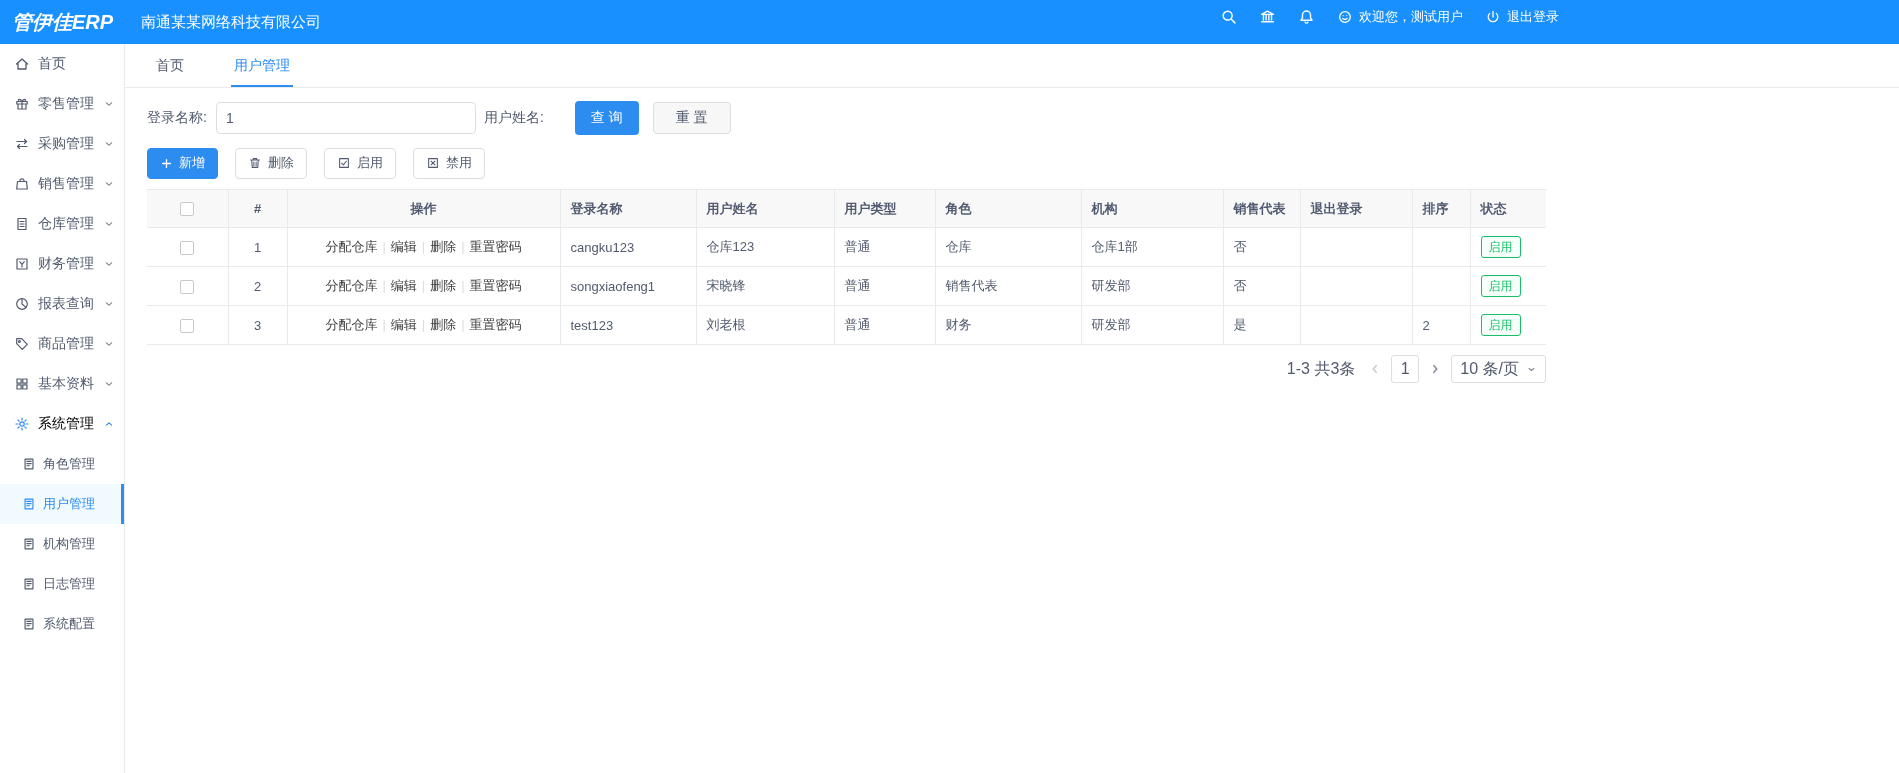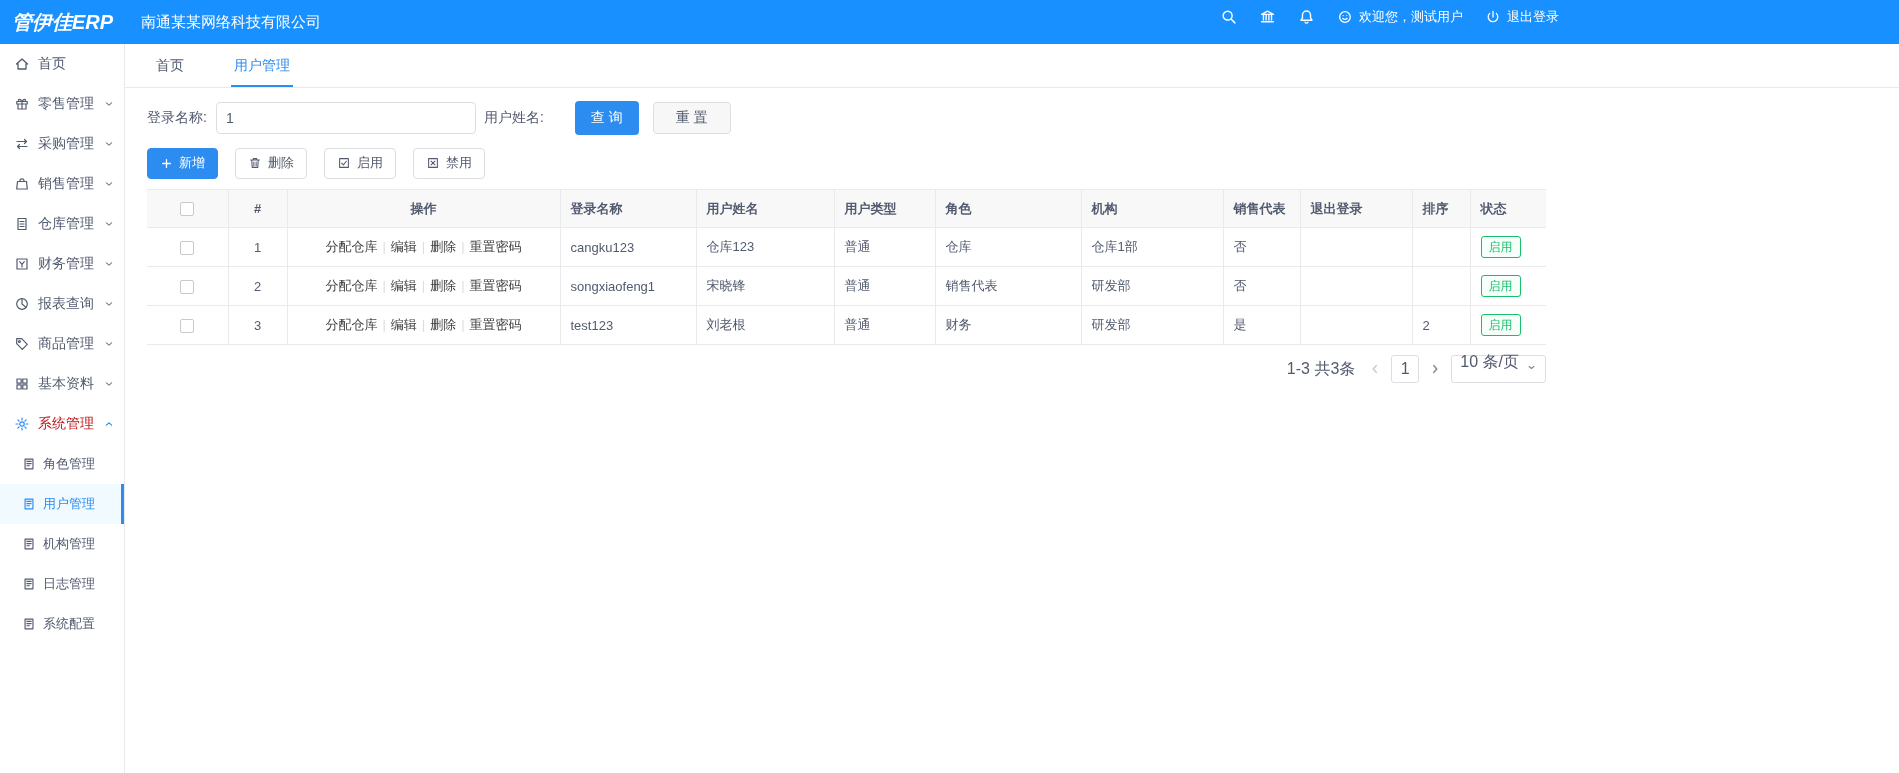--- a/index.html
+++ b/index.html
@@ -14,21 +14,21 @@
   .topbar-right{position:absolute;right:340px;top:0;height:33px;display:flex;align-items:center;gap:22px;color:#fff;font-size:13px}
   .tb-icon{display:flex;align-items:center;cursor:pointer}
   .tb-group{display:flex;align-items:center;gap:6px;cursor:pointer;white-space:nowrap}
 
   
   .shell{display:flex;height:762px}
   .sidebar{flex:0 0 125px;border-right:1px solid #e8eaec;overflow:hidden;background:#fff}
   .mi{height:40px;display:flex;align-items:center;padding:0 9px 0 14px;font-size:14px;color:#515a6e;cursor:pointer;white-space:nowrap}
   .mi .micon{display:flex;margin-right:8px;color:#515a6e;flex:0 0 auto}
   .mi .chev{margin-left:auto;color:#808695;display:flex}
-  .mi.blue{color:#b91c1c}
+  .mi.blue{color:#000000}
   .mi.blue .micon,.mi.blue .chev{color:#2d8cf0}
   .smi{height:40px;display:flex;align-items:center;padding-left:22px;font-size:13px;color:#515a6e;cursor:pointer;white-space:nowrap}
   .smi .micon{margin-right:7px;display:flex;color:inherit}
   .smi.active{background:#f0faff;color:#2d8cf0;border-right:3px solid #2d8cf0}
 
   .main{flex:1;min-width:0}
   .tabbar{height:44px;border-bottom:1px solid #e8eaec;display:flex;align-items:flex-end;padding-left:28px;gap:44px}
   .tab{font-size:14px;color:#515a6e;padding:0 3px 12px;cursor:pointer}
   .tab.active{color:#2d8cf0;border-bottom:2px solid #2d8cf0;padding-bottom:10px}
 
@@ -60,21 +60,21 @@
   .sep{color:#dcdee2;margin:0 5px}
   .badge{display:inline-block;border:1px solid #19be6b;color:#19be6b;background:#f6fff9;border-radius:3px;padding:2px 7px;font-size:12px;line-height:16px}
 
   
   .pager{width:1399px;display:flex;justify-content:flex-end;align-items:center;gap:9px;margin-top:10px;font-size:16px;color:#515a6e}
   .pg-total{margin-right:4px;white-space:nowrap}
   .pg-arrow{display:flex;align-items:center;cursor:pointer}
   .pg-prev{color:#c5c8ce}
   .pg-next{color:#808695}
   .pg-page{width:28px;height:28px;border:1px solid #dcdee2;border-radius:3px;display:flex;align-items:center;justify-content:center;background:#fff;cursor:pointer;color:#515a6e}
-  .pg-select{height:28px;border:1px solid #dcdee2;border-radius:3px;display:flex;align-items:flex-end;gap:7px;padding:9px 8px;background:#fff;cursor:pointer;color:#515a6e;white-space:nowrap}
+  .pg-select{height:28px;border:1px solid #dcdee2;border-radius:3px;display:flex;align-items:center;gap:7px;padding:0 8px;background:#fff;cursor:pointer;color:#515a6e;white-space:nowrap}
   .pg-select .chev{display:flex;color:#808695}
 </style>
 </head>
 <body>
 
 <header class="topbar">
   <div class="logo">管伊佳ERP</div>
   <div class="company">南通某某网络科技有限公司</div>
   <div class="topbar-right">
     <span class="tb-icon">

